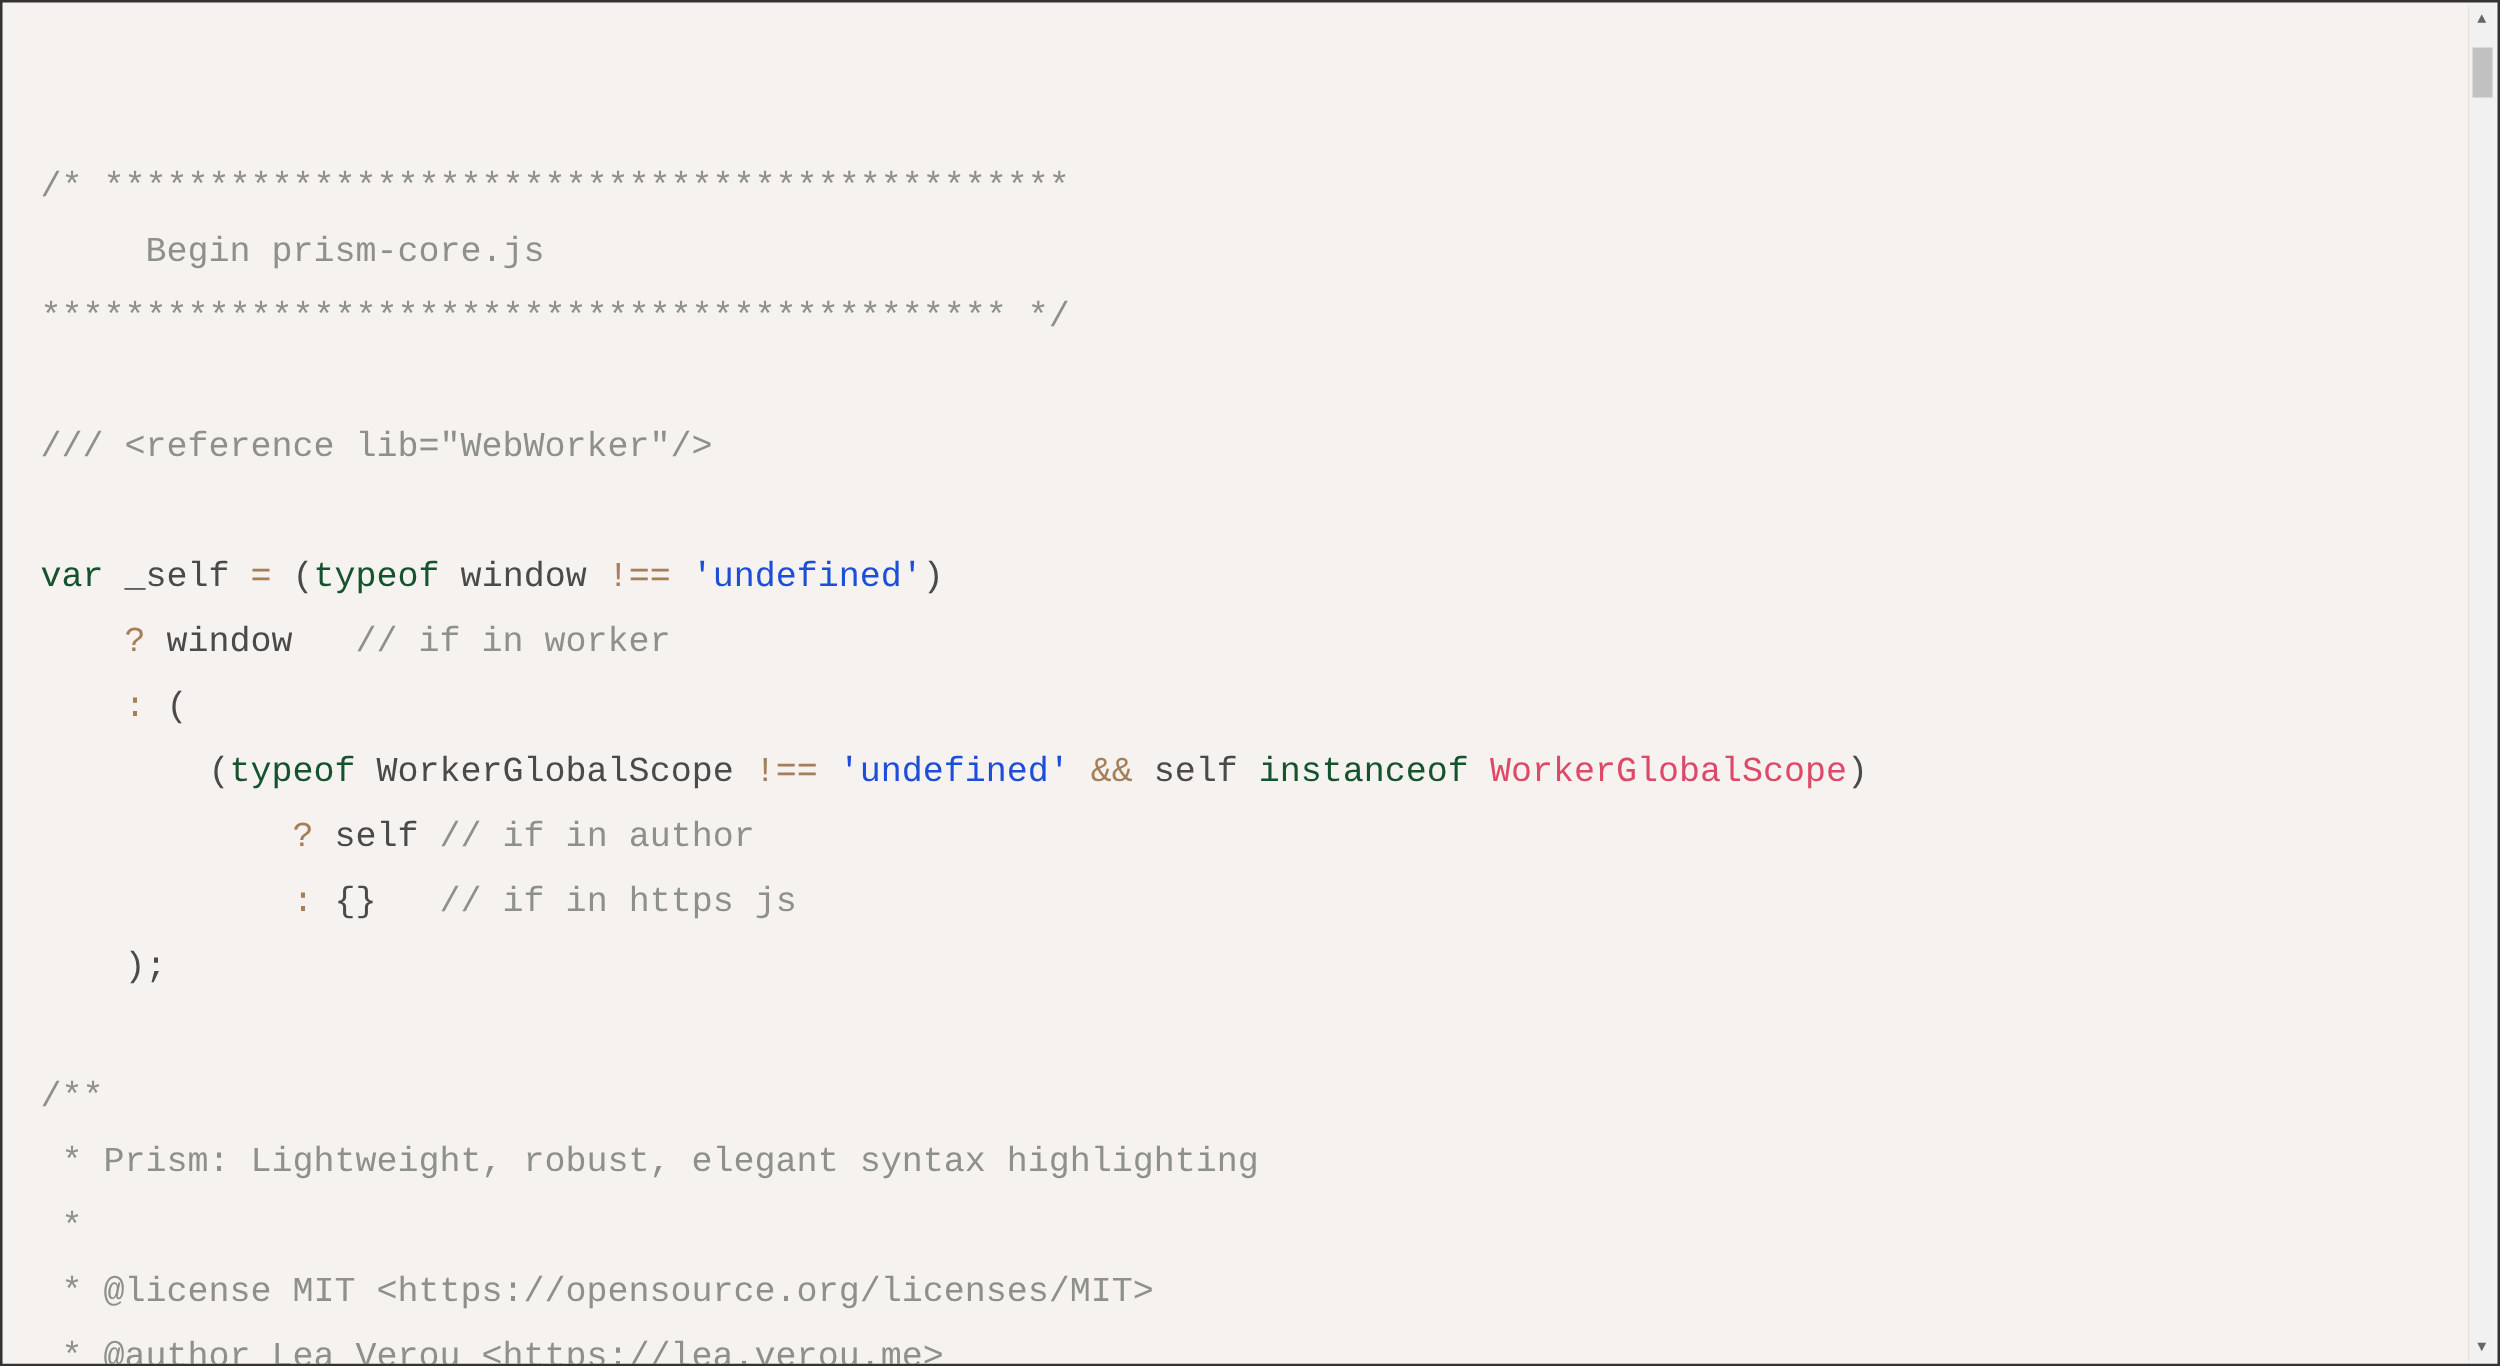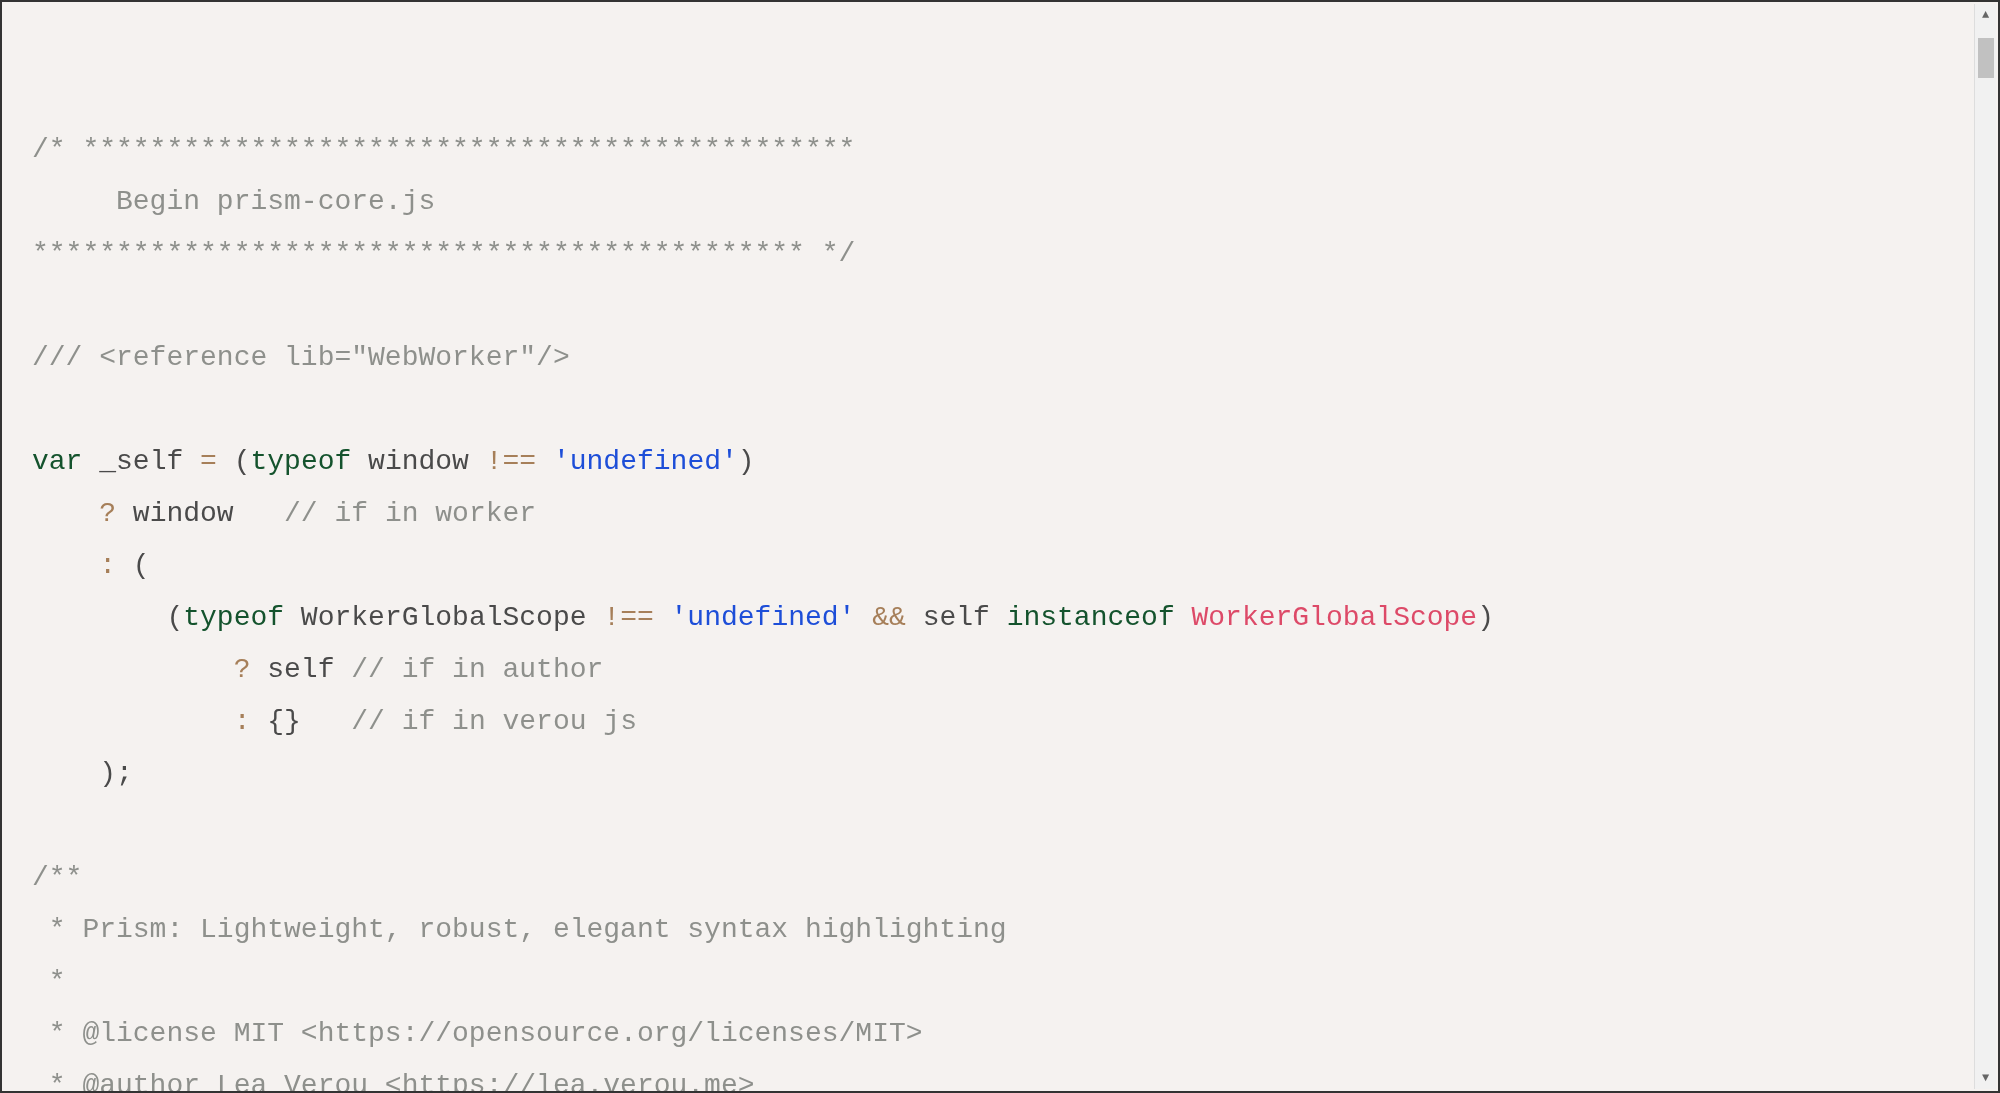--- a/index.html
+++ b/index.html
@@ -85,21 +85,21 @@
      Begin prism-core.js
 ********************************************** */</span><span class="tok-plain">
 
 </span><span class="tok-comment">/// &lt;reference lib="WebWorker"/&gt;</span><span class="tok-plain">
 
 </span><span class="tok-keyword">var</span><span class="tok-plain"> _self </span><span class="tok-operator">=</span><span class="tok-plain"> (</span><span class="tok-keyword">typeof</span><span class="tok-plain"> window </span><span class="tok-operator">!==</span><span class="tok-plain"> </span><span class="tok-string">'undefined'</span><span class="tok-plain">)
     </span><span class="tok-operator">?</span><span class="tok-plain"> window   </span><span class="tok-comment">// if in worker</span><span class="tok-plain">
     </span><span class="tok-operator">:</span><span class="tok-plain"> (
         (</span><span class="tok-keyword">typeof</span><span class="tok-plain"> WorkerGlobalScope </span><span class="tok-operator">!==</span><span class="tok-plain"> </span><span class="tok-string">'undefined'</span><span class="tok-plain"> </span><span class="tok-operator">&amp;&amp;</span><span class="tok-plain"> self </span><span class="tok-keyword">instanceof</span><span class="tok-plain"> </span><span class="tok-classname">WorkerGlobalScope</span><span class="tok-plain">)
             </span><span class="tok-operator">?</span><span class="tok-plain"> self </span><span class="tok-comment">// if in author</span><span class="tok-plain">
-            </span><span class="tok-operator">:</span><span class="tok-plain"> {}   </span><span class="tok-comment">// if in verou js</span><span class="tok-plain">
+            </span><span class="tok-operator">:</span><span class="tok-plain"> {}   </span><span class="tok-comment">// if in https js</span><span class="tok-plain">
     );
 
 </span><span class="tok-comment">/**
  * Prism: Lightweight, robust, elegant syntax highlighting
  *
  * @license MIT &lt;https://opensource.org/licenses/MIT&gt;
  * @author Lea Verou &lt;https://lea.verou.me&gt;</span><span class="tok-plain">
 </span></pre>
   </div>
 

